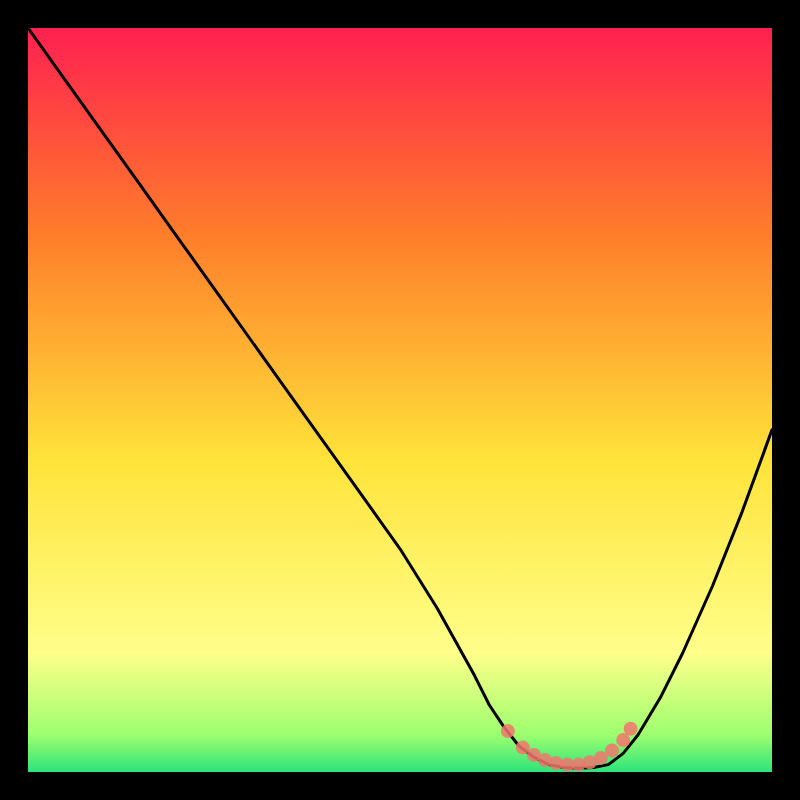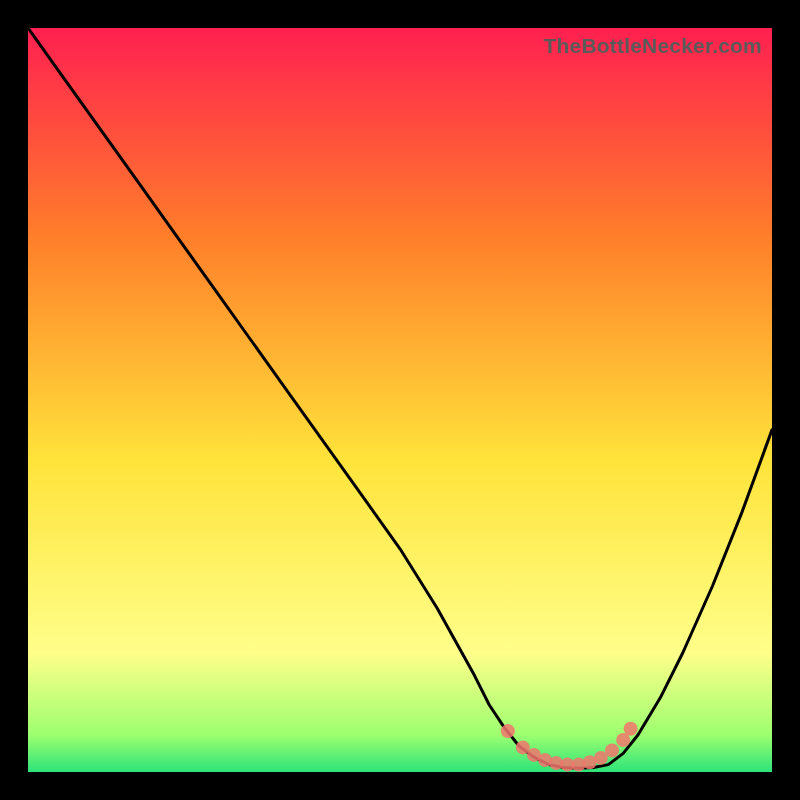--- a/index.html
+++ b/index.html
@@ -32,21 +32,20 @@
   svg {
     position: absolute;
     left: 0;
     top: 0;
   }
 </style>
 </head>
 <body>
 
 <div class="frame">
-  <div class="watermark">TheBottleNecker.com</div>
   <svg id="chart-svg" width="744" height="744" viewBox="0 0 744 744">
     <defs>
       <linearGradient id="bg-grad" x1="0" y1="0" x2="0" y2="1">
         <stop id="g0" offset="0%" stop-color="#ff2050"></stop>
         <stop id="g1" offset="28%" stop-color="#ff7e2a"></stop>
         <stop id="g2" offset="58%" stop-color="#ffe33a"></stop>
         <stop id="g3" offset="84%" stop-color="#ffff8a"></stop>
         <stop id="g4" offset="95%" stop-color="#9dff6f"></stop>
         <stop id="g5" offset="100%" stop-color="#2de37a"></stop>
       </linearGradient>

